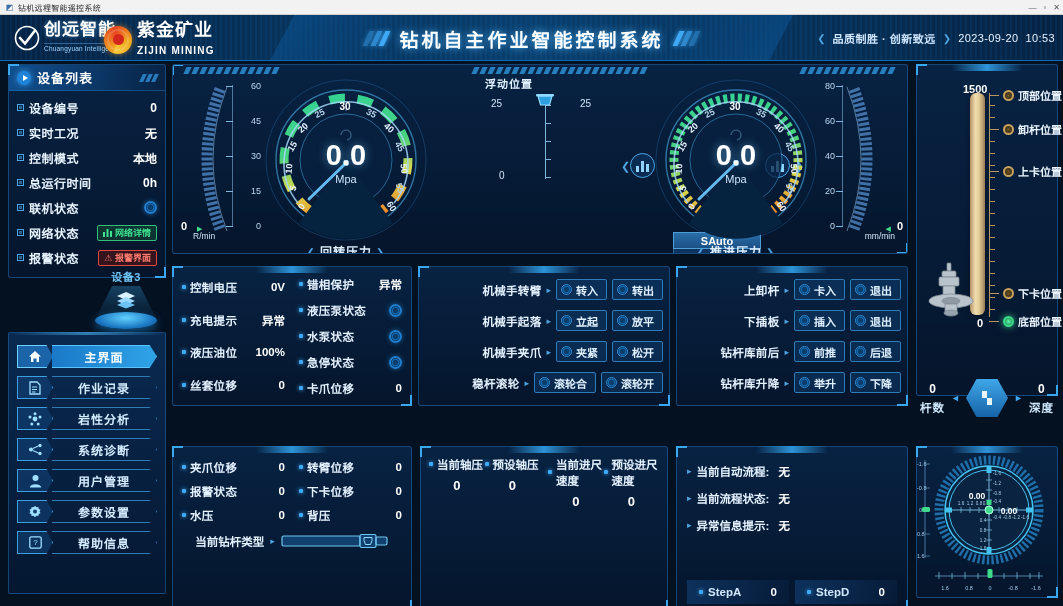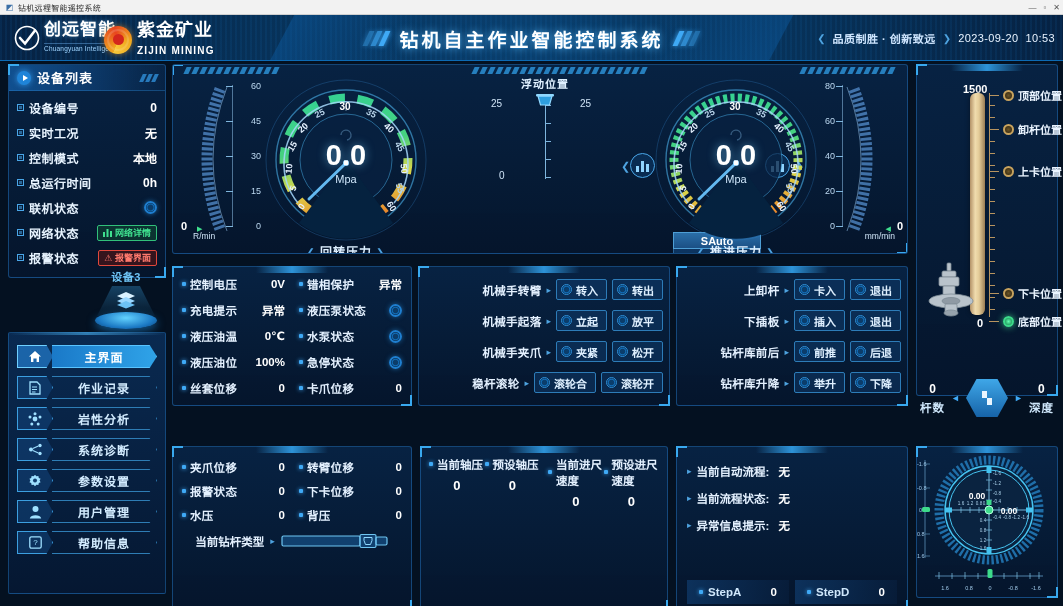--- a/index.html
+++ b/index.html
@@ -143,21 +143,21 @@
   .dial { position:absolute; width:166px; height:166px; }
   .dial .dnum { position:absolute; left:0; right:0; top:62px; text-align:center;
      font-size:29px; font-weight:bold; color:#fff; text-shadow:0 0 10px rgba(120,210,255,.6); }
   .dial .dunit { position:absolute; left:0; right:0; top:96px; text-align:center;
      font-size:11px; color:#cfe7fb; }
   .dial .dlabel { position:absolute; left:0; right:0; bottom:-16px; text-align:center; font-size:12px;
      font-weight:bold; color:#dff0ff; letter-spacing:1px; }
   .dial .dlabel span.ar { color:#4ea3e0; font-weight:normal; margin:0 4px; font-size:10px; }
 
   
-  .floatwrap { position:absolute; left:484px; top:74px; width:120px; height:120px; text-align:center; }
+  .floatwrap { position:absolute; left:484px; top:74px; width:120px; height:120px; }
   .floatwrap .ftitle { font-size:11px; font-weight:bold; color:#dff0ff; letter-spacing:1px; }
   .fbar { position:relative; width:100%; height:92px; margin-top:2px; }
   .fbar .fline { position:absolute; left:50%; top:10px; width:1px; height:76px; background:#7fb6de; }
   .fbar .ftk { position:absolute; left:50%; width:6px; height:1px; background:#7fb6de; }
   .fbar .fmax { position:absolute; left:6px; top:5px; font-size:10px; color:#cfe4f7; }
   .fbar .fmin { position:absolute; left:14px; bottom:4px; font-size:10px; color:#cfe4f7; }
   .fbar .fcur { position:absolute; right:14px; top:5px; font-size:10px; color:#cfe4f7; }
   .fbar .fknob { position:absolute; left:50%; top:0px; transform:translateX(-50%); }
   .navarrow { position:absolute; top:88px; width:25px; height:25px; border-radius:50%;
      border:1px solid #49a6e8; background:rgba(12,55,100,.6); display:flex; align-items:center;
@@ -456,36 +456,36 @@
             <circle cx="12" cy="2.5" r="1.7" fill="currentColor"></circle>
             <circle cx="12" cy="10.5" r="1.7" fill="currentColor"></circle>
             <path d="M4.8 5.6 L10.4 3.1 M4.8 7.4 L10.4 9.9" stroke="currentColor" stroke-width="1.1"></path>
           </svg>
       </span>
       <span class="nav-lab">系统诊断</span>
     </div>
 
     <div class="navitem">
       <span class="nav-ico">
+        <svg width="13" height="14" viewBox="0 0 13 14">
+            <circle cx="6.5" cy="4" r="3" fill="currentColor"></circle>
+            <path d="M0.8 13.5 C1.4 9.3 11.6 9.3 12.2 13.5 Z" fill="currentColor"></path>
+          </svg>
+      </span>
+      <span class="nav-lab">用户管理</span>
+    </div>
+
+    <div class="navitem">
+      <span class="nav-ico">
         <svg width="14" height="14" viewBox="0 0 14 14">
             <path d="M7 0.8 L8.4 2.3 L10.4 1.9 L10.8 3.9 L12.6 4.8 L11.6 6.5 L12.6 8.2 L10.8 9.1 L10.4 11.1 L8.4 10.7 L7 12.2 L5.6 10.7 L3.6 11.1 L3.2 9.1 L1.4 8.2 L2.4 6.5 L1.4 4.8 L3.2 3.9 L3.6 1.9 L5.6 2.3 Z" fill="currentColor"></path>
             <circle cx="7" cy="6.5" r="2" fill="#123f70"></circle>
           </svg>
       </span>
       <span class="nav-lab">参数设置</span>
-    </div>
-
-    <div class="navitem">
-      <span class="nav-ico">
-        <svg width="13" height="14" viewBox="0 0 13 14">
-            <circle cx="6.5" cy="4" r="3" fill="currentColor"></circle>
-            <path d="M0.8 13.5 C1.4 9.3 11.6 9.3 12.2 13.5 Z" fill="currentColor"></path>
-          </svg>
-      </span>
-      <span class="nav-lab">用户管理</span>
     </div>
 
     <div class="navitem">
       <span class="nav-ico">
         <svg width="13" height="13" viewBox="0 0 13 13">
             <rect x="0.8" y="0.8" width="11.4" height="11.4" rx="1.6" fill="none" stroke="currentColor" stroke-width="1.3"></rect>
             <text x="6.5" y="9.4" font-size="8" text-anchor="middle" fill="currentColor" font-family="Liberation Sans">?</text>
           </svg>
       </span>
       <span class="nav-lab">帮助信息</span>
@@ -738,25 +738,20 @@
           <span class="k">控制电压</span>
           <span class="v">0V</span>
         </div>
         <div class="kvrow">
           <span class="dotb"></span>
           <span class="k">充电提示</span>
           <span class="v">异常</span>
         </div>
         <div class="kvrow">
           <span class="dotb"></span>
-          <span class="k">液压油温</span>
-          <span class="v">0℃</span>
-        </div>
-        <div class="kvrow">
-          <span class="dotb"></span>
           <span class="k">液压油位</span>
           <span class="v">100%</span>
         </div>
         <div class="kvrow">
           <span class="dotb"></span>
           <span class="k">丝套位移</span>
           <span class="v">0</span>
         </div>
       </div>
       <div class="kvcol">

